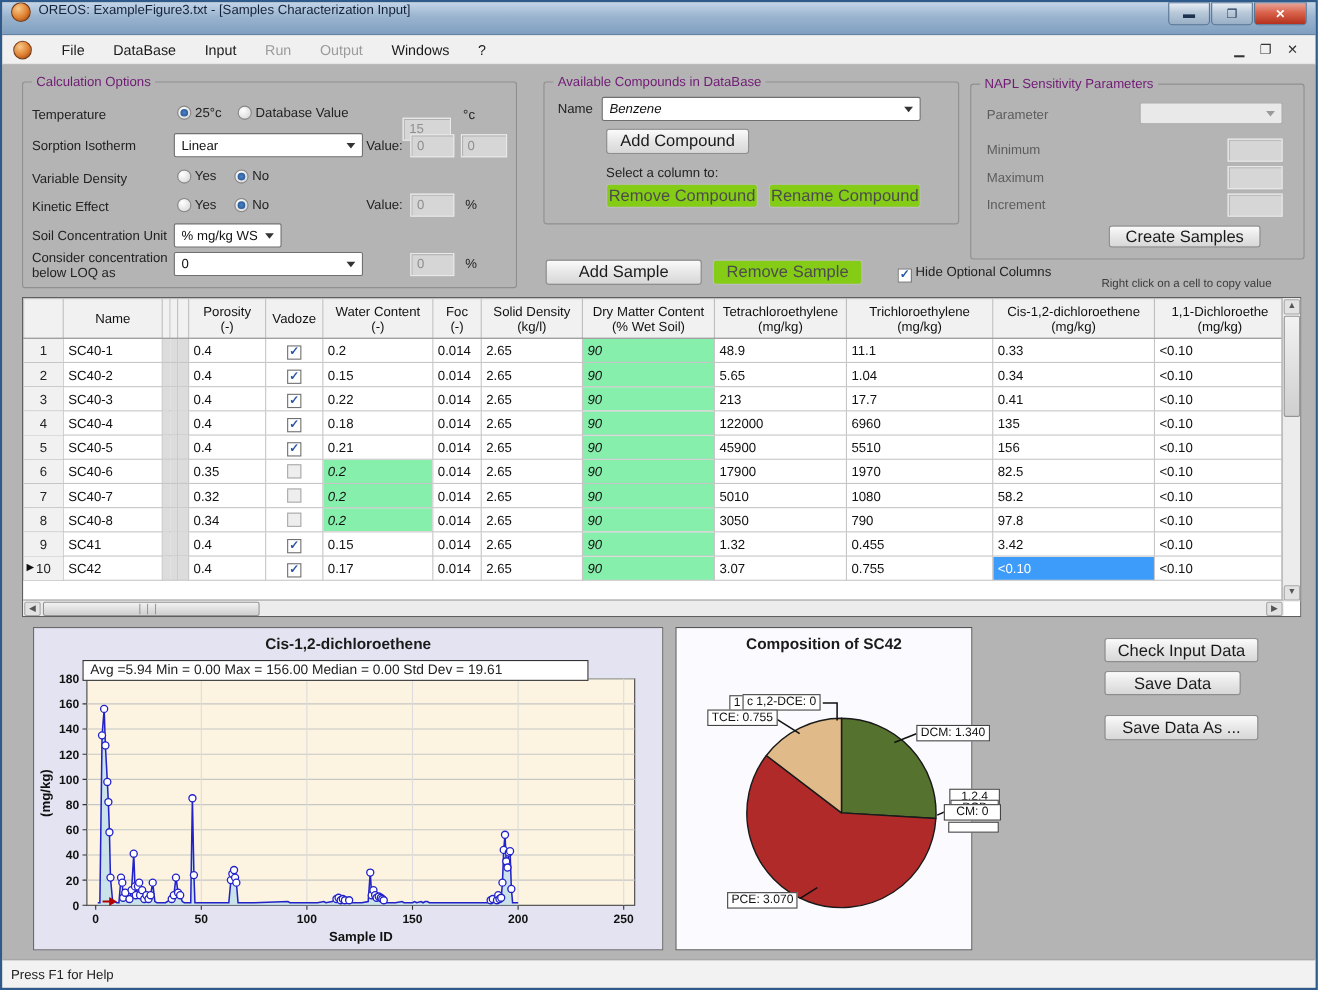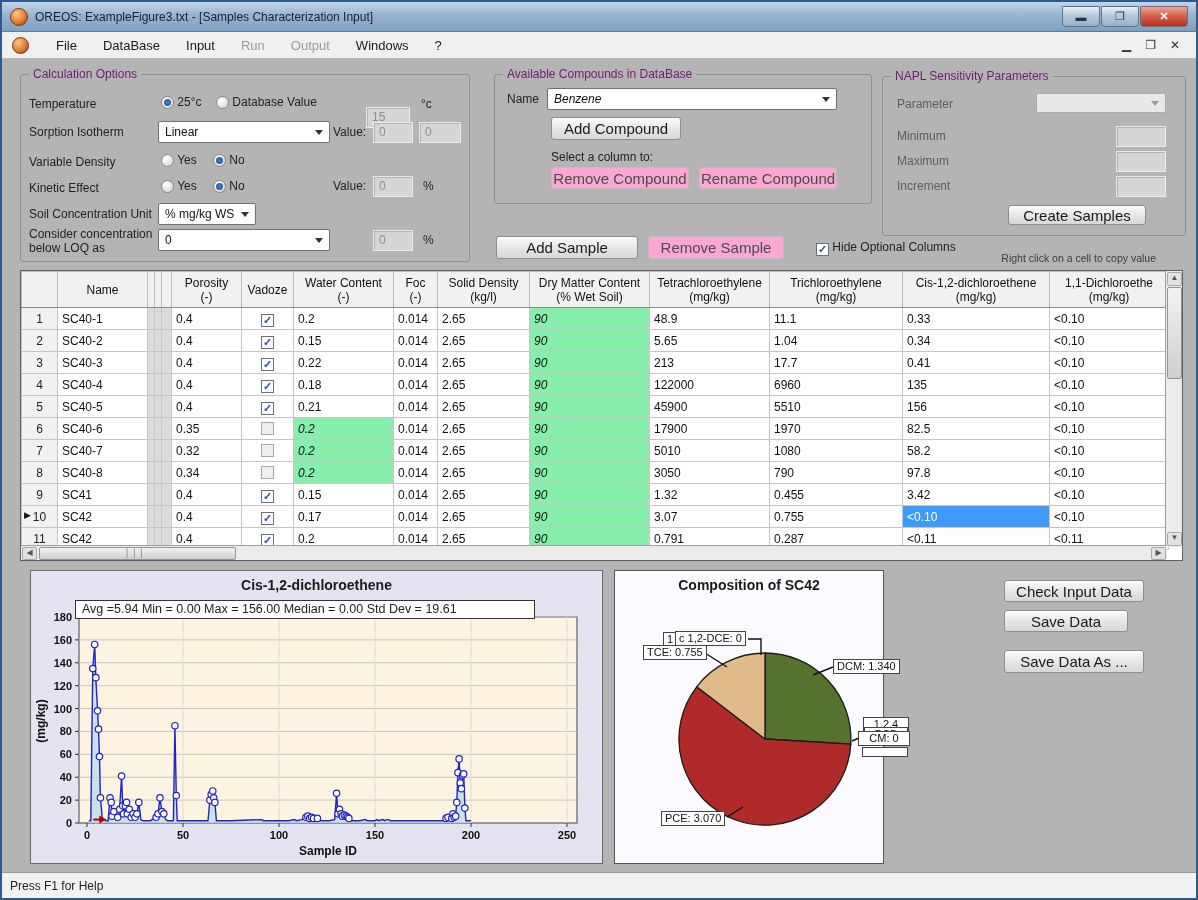--- a/index.html
+++ b/index.html
@@ -1,39 +1,39 @@
 <!DOCTYPE html>
 <html><head>
 <meta charset="utf-8">
 <style>
   html,body{margin:0;padding:0;background:#6b6b6b;font-family:"Liberation Sans",sans-serif;}
   .window{position:relative;width:1198px;height:900px;background:#b4b4b4;border:2px solid #2e5a8c;box-sizing:border-box;overflow:hidden;}
   
-  .titlebar{position:absolute;left:0;top:0;width:100%;height:30px;background:linear-gradient(#c3d5e8,#9ab4cf 45%,#7f9fc0);display:flex;align-items:center;padding:0 8px;box-sizing:border-box;border-bottom:1px solid #5d7da0;}
+  .titlebar{position:absolute;left:0;top:0;width:100%;height:30px;background:linear-gradient(#c3d5e8,#9ab4cf 45%,#7f9fc0);display:flex;align-items:flex-start;padding:0 8px;box-sizing:border-box;border-bottom:1px solid #5d7da0;}
   .appicon{width:16px;height:16px;border-radius:50%;background:radial-gradient(circle at 35% 30%,#f7c98a,#e08030 55%,#8a3c10);border:1px solid #7a3a10;flex:0 0 auto;}
   .title-text{font-size:12px;color:#14213a;margin-left:7px;white-space:nowrap;}
   .winctl{margin-left:auto;display:flex;}
   .wbtn{width:36px;height:19px;border:1px solid #5a7693;border-radius:0 0 4px 4px;background:linear-gradient(#e8eef5,#b9c9d9 45%,#99afc6);display:flex;align-items:center;justify-content:center;font-size:11px;color:#1d3350;margin-left:1px;}
   .wbtn.close{width:46px;background:linear-gradient(#e9a396,#d9624b 45%,#b3301c);color:#fff;font-weight:bold;}
   
   .menubar{position:absolute;left:0;top:30px;width:100%;height:27px;background:#f0f0f0;border-bottom:1px solid #b9b9b9;display:flex;align-items:center;padding:0 10px;box-sizing:border-box;}
   .menubar .appicon{width:15px;height:15px;margin-right:14px;}
   .mi{font-size:13px;color:#1a1a1a;padding:3px 13px;}
   .mi.dis{color:#9b9b9b;}
   .mdictl{margin-left:auto;display:flex;gap:14px;font-size:12px;color:#333;padding-right:6px;}
   .mdictl span{line-height:12px;}
   .client{position:absolute;left:0;top:57px;width:100%;height:815px;background:#b4b4b4;}
   .statusbar{position:absolute;left:0;bottom:0;width:100%;height:26px;background:#f2f2f2;border-top:1px solid #9a9a9a;font-size:12px;color:#222;display:flex;align-items:center;padding:0 8px;box-sizing:border-box;}
   
   .gb{position:absolute;border:1px solid #8f8f8f;border-radius:3px;}
   .gb-lg{position:absolute;top:-8px;left:8px;background:#b4b4b4;padding:0 4px;font-size:12px;color:#701a75;white-space:nowrap;}
   .lbl{position:absolute;font-size:12px;color:#222;white-space:nowrap;}
   .lbl.dim{color:#5d5d5d;}
   .btn{position:absolute;background:linear-gradient(#fbfbfb,#e9e9e9 45%,#d7d7d7);border:1px solid #8e8e8e;border-radius:3px;font-size:15px;color:#1a1a1a;display:flex;align-items:center;justify-content:center;box-sizing:border-box;}
-  .btn.flat{background:#f9a8d4;border-color:#bdbdbd;color:#4c4c4c;}
+  .btn.flat{background:#84cc16;border-color:#bdbdbd;color:#4c4c4c;}
   .dd{position:absolute;background:#fff;border:1px solid #707070;border-radius:2px;height:22px;display:flex;align-items:center;font-size:12px;color:#111;padding:0 6px;box-sizing:border-box;}
   .dd .arr{margin-left:auto;width:0;height:0;border:4px solid transparent;border-top:5px solid #333;margin-top:5px;}
   .dd.dis{background:#e9e9e9;border-color:#ababab;color:#9a9a9a;}
   .dd.dis .arr{border-top-color:#9a9a9a;}
   .inp{position:absolute;background:#d6d6d6;border:1px solid #e9e9e9;box-shadow:inset 1px 1px 0 #b2b2b2;font-size:12px;color:#8f8f8f;padding:2px 5px;box-sizing:border-box;height:21px;}
   .radio{width:13px;height:13px;border-radius:50%;background:radial-gradient(circle at 35% 30%,#fff,#d2d2d2);border:1px solid #888;display:inline-block;position:relative;vertical-align:-3px;box-sizing:border-box;}
   .radio.on::after{content:"";position:absolute;left:2px;top:2px;width:7px;height:7px;border-radius:50%;background:radial-gradient(#4d83c4,#1d4a87);}
   .ck{width:13px;height:13px;background:#fff;border:1px solid #707070;display:inline-block;text-align:center;line-height:11px;font-size:11px;color:#2456a5;font-weight:bold;vertical-align:-2px;box-sizing:border-box;}
   .hint{position:absolute;font-size:10.5px;color:#3c3c3c;}
   
@@ -406,37 +406,20 @@
               <td>0.4</td>
               <td class="ctr"><span class="ck" style="">✓</span></td>
               <td>0.17</td>
               <td>0.014</td>
               <td>2.65</td>
               <td class="gray">90</td>
               <td>3.07</td>
               <td>0.755</td>
               <td class="sel">&lt;0.10</td>
               <td>&lt;0.10</td>
-            </tr>
-            <tr>
-              <td class="rowhdr">11</td>
-              <td>SC42</td>
-              <td class="thin"></td>
-              <td class="thin"></td>
-              <td class="thin"></td>
-              <td>0.4</td>
-              <td class="ctr"><span class="ck" style="">✓</span></td>
-              <td>0.2</td>
-              <td>0.014</td>
-              <td>2.65</td>
-              <td class="gray">90</td>
-              <td>0.791</td>
-              <td>0.287</td>
-              <td>&lt;0.11</td>
-              <td>&lt;0.11</td>
             </tr>
           </tbody>
         </table>
       <div class="vscroll">
         <div class="sbtn" style="left:1px;top:1px;width:13px;height:12px;">▲</div>
         <div class="thumb" style="left:1px;top:16px;width:13px;height:90px;"></div>
         <div class="sbtn" style="left:1px;bottom:1px;width:13px;height:12px;">▼</div>
       </div>
       <div class="hscroll">
         <div class="sbtn" style="left:1px;top:1px;width:13px;height:11px;">◀</div>

